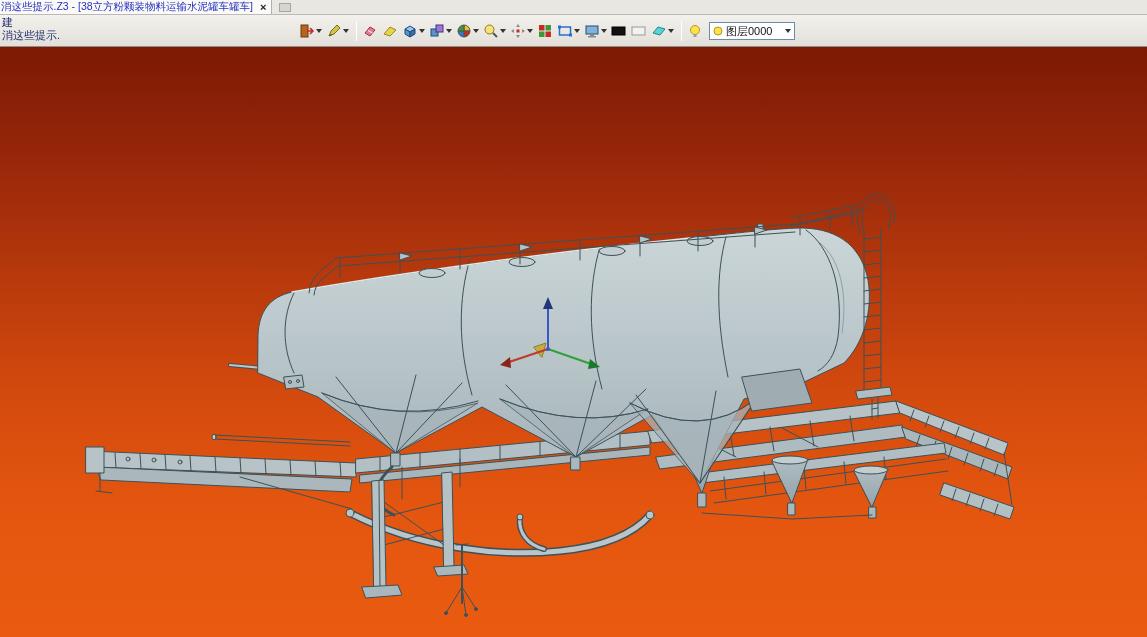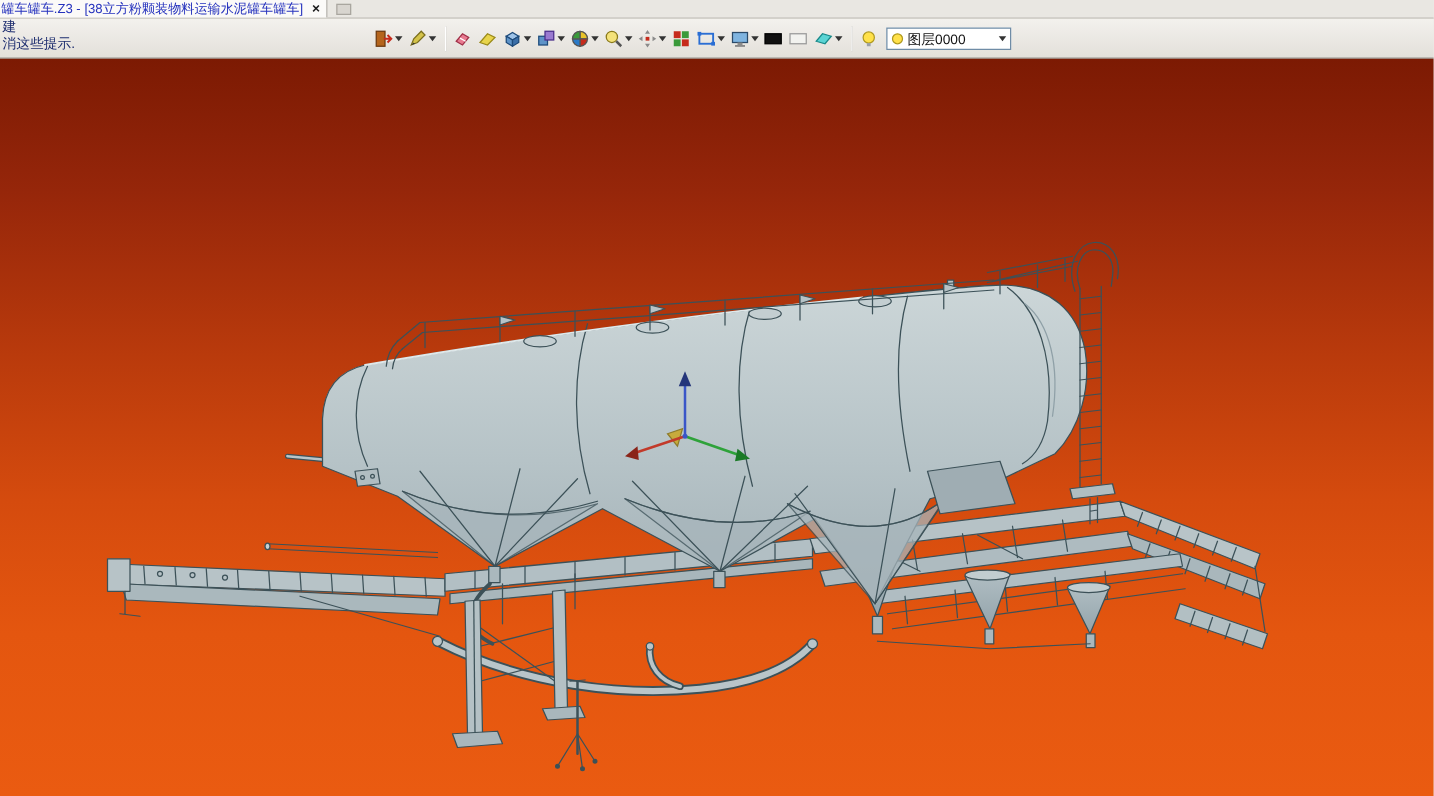--- a/index.html
+++ b/index.html
@@ -19,35 +19,35 @@
   .toolbar { height:32px; position:relative; border-bottom:1px solid #8f8d86;
              background:linear-gradient(#f3f1ed,#e3e0da); }
   .prompt { position:absolute; left:2px; top:1px; font-size:11px; color:#1c2c6e; line-height:13px; }
   .icons { position:absolute; left:298px; top:4px; height:24px; display:flex; align-items:center; }
   .tool { display:flex; align-items:center; padding:1px; margin-right:2px; }
   .tool svg { display:block; }
   .caret { width:0; height:0; border-left:3px solid transparent; border-right:3px solid transparent;
            border-top:4px solid #333; margin-left:1px; }
   .sep { width:1px; height:20px; background:#a8a59d; border-right:1px solid #fff; margin:0 4px; }
   .layerbox { display:flex; align-items:center; gap:3px; background:#fff;
-              border:1px solid #6f8ca6; height:18px; width:100px; padding:0 3px; margin-left:3px; }
+              border:1px solid #6f8ca6; height:18px; width:86px; padding:0 3px; margin-left:3px; }
   .layer-text { font-size:11px; color:#111; flex:1; white-space:nowrap; overflow:hidden; }
 
   
   .viewport { position:relative; height:590px;
       background:linear-gradient(180deg,#7c1a03 0%,#96260a 18%,#b93a0c 40%,
                  #d54b0e 60%,#e4560f 78%,#ea5b11 100%); }
   .viewport svg { position:absolute; inset:0; }
 </style>
 </head>
 <body>
 
 <div class="tabbar">
   <div class="tab-active">
-    <span class="tab-title">罐车罐车.Z3 - [38立方粉颗装物料运输水泥罐车罐车]</span>
+    <span class="tab-title">消这些提示.Z3 - [38立方粉颗装物料运输水泥罐车罐车]</span>
     <span class="tab-close">×</span>
   </div>
   <span class="tab-stub"></span>
 </div>
 
 <div class="toolbar">
   <div class="prompt">
     <div>建</div>
     <div>消这些提示.</div>
   </div>

